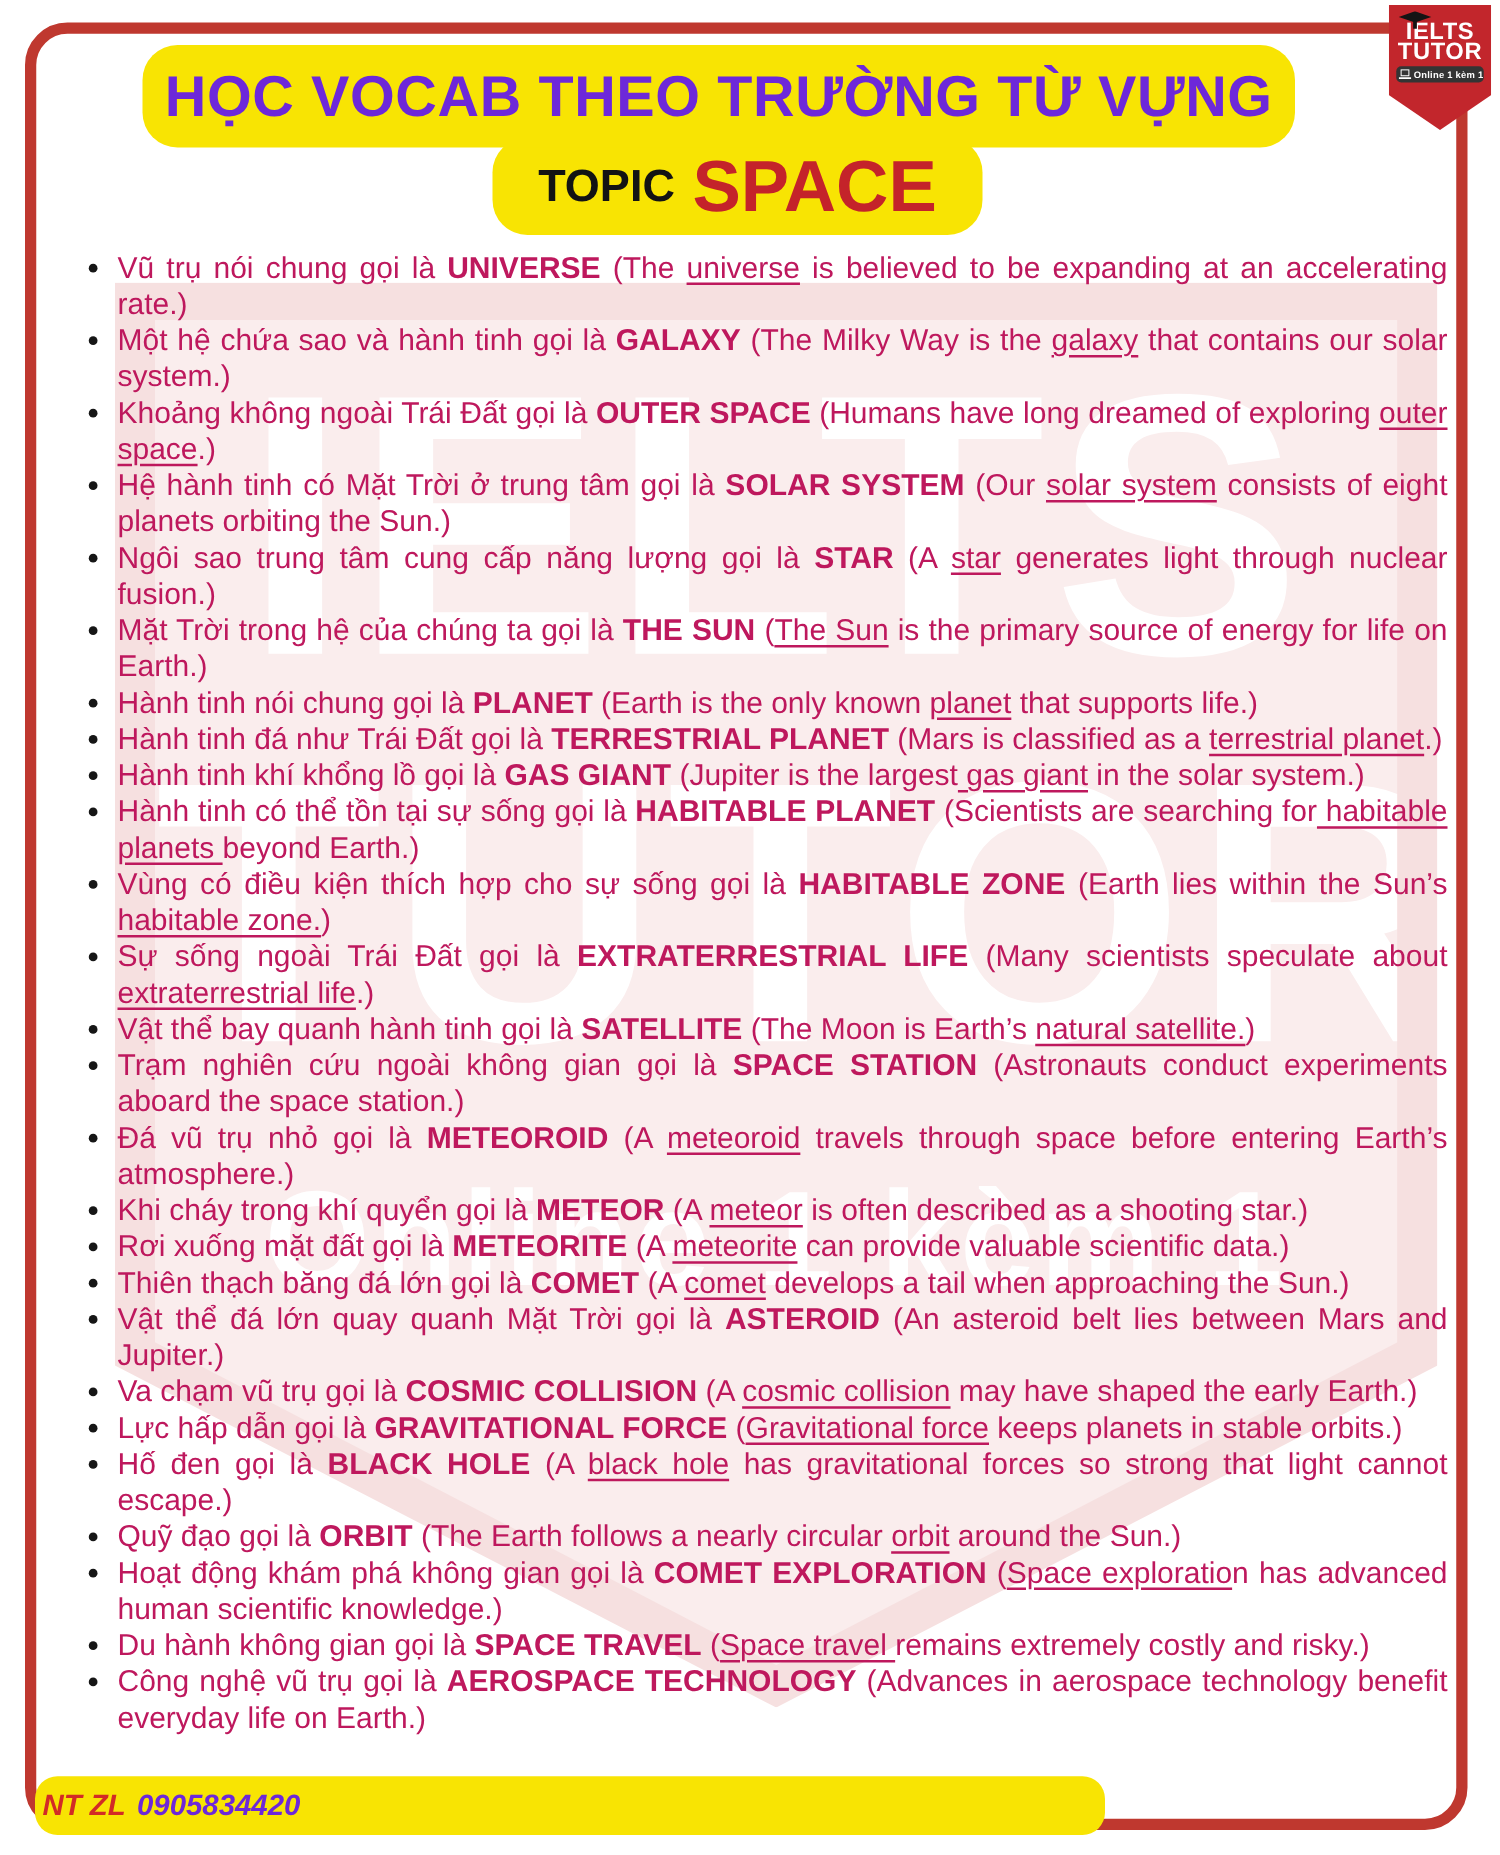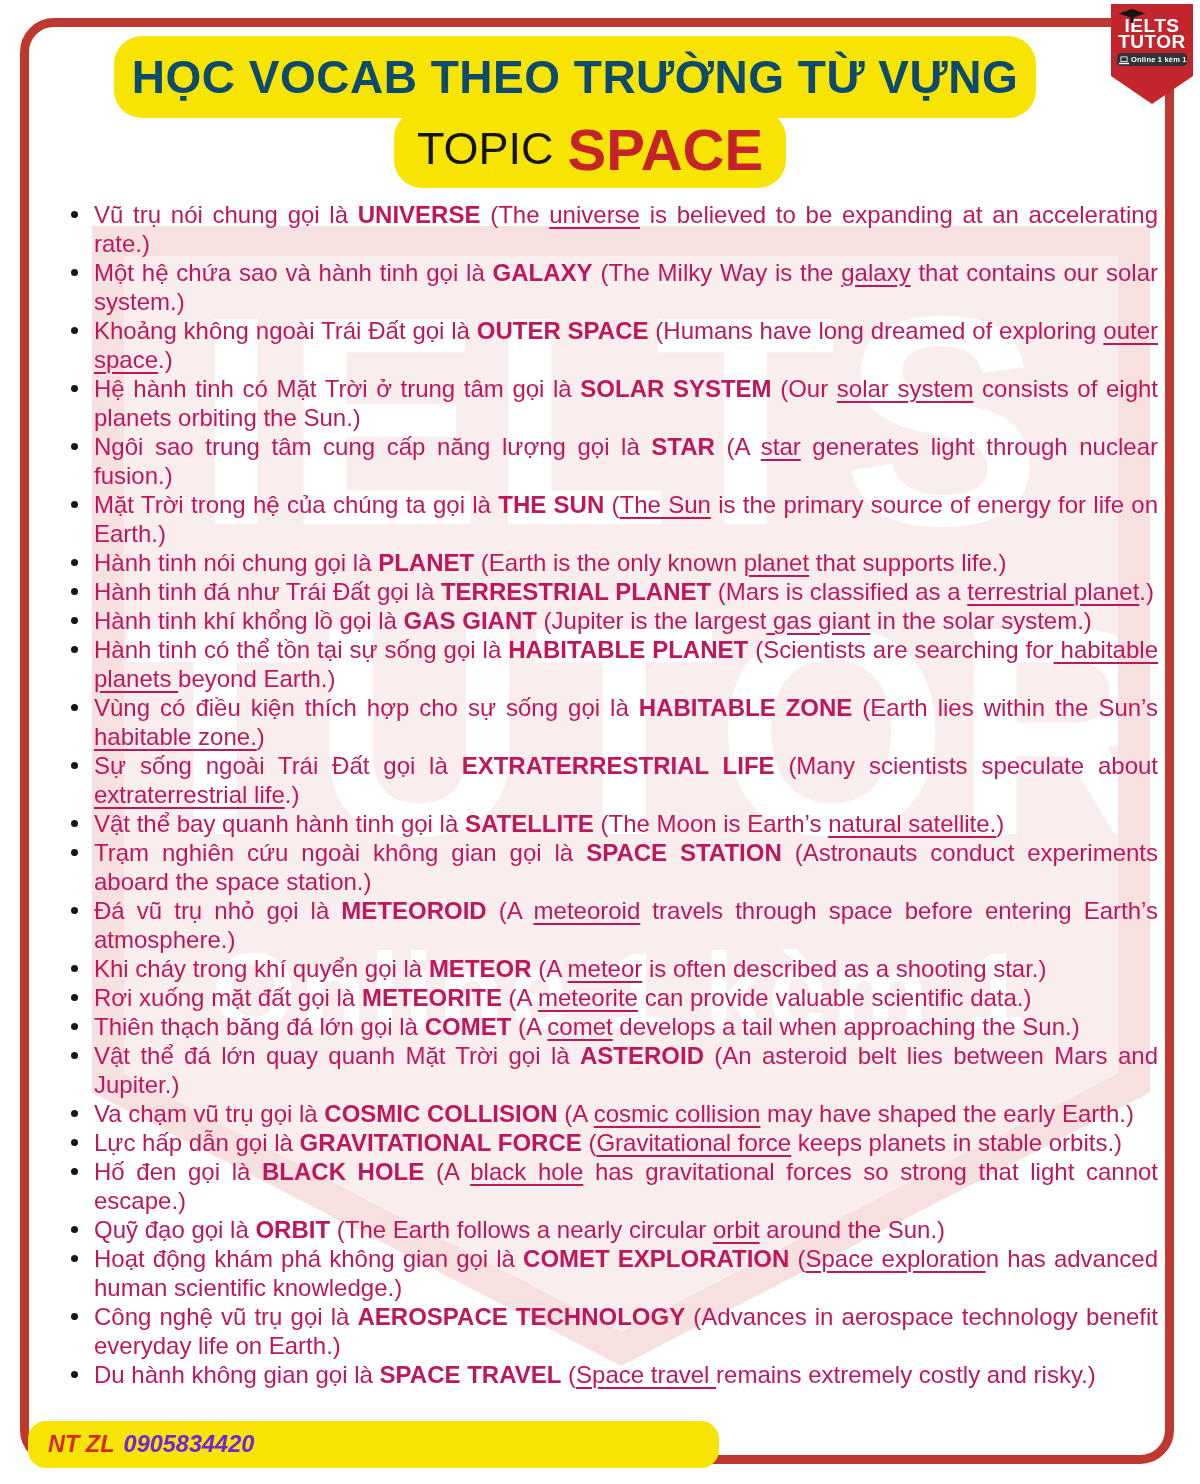--- a/index.html
+++ b/index.html
@@ -40,28 +40,28 @@
     margin-top:60px;color:#ffffff;font-weight:800;
     font-size:108px;letter-spacing:4px;white-space:nowrap;
   }
   
   .title-box1{
     position:absolute;left:114px;top:36px;width:922px;height:82px;
     background:#f8e403;border-radius:28px;z-index:3;
     display:flex;align-items:center;justify-content:center;
   }
   .title-box1 span{
-    font-size:46px;font-weight:800;color:#0c4a6e;letter-spacing:0.5px;white-space:nowrap;
+    font-size:46px;font-weight:800;color:#6d28d9;letter-spacing:0.5px;white-space:nowrap;
   }
   .title-box2{
     position:absolute;left:394px;top:110px;width:392px;height:78px;
     background:#f8e403;border-radius:28px;z-index:2;
     display:flex;align-items:center;justify-content:center;gap:14px;
   }
-  .title-box2 .t-black{font-size:45px;font-weight:400;color:#131313;}
+  .title-box2 .t-black{font-size:36px;font-weight:700;color:#131313;}
   .title-box2 .t-red{font-size:58px;font-weight:800;color:#c4232a;}
   
   .badge{
     position:absolute;left:1111px;top:4px;width:82px;height:100px;
     background:#c2262c;
     clip-path:polygon(0 0,100% 0,100% 72%,50% 100%,0 72%);
     z-index:4;text-align:center;
   }
   .badge .cap{position:absolute;left:8px;top:5px;}
   .badge .b-line1{margin-top:14px;font-size:19px;line-height:15px;font-weight:800;color:#fff;letter-spacing:0.5px;}
@@ -81,23 +81,23 @@
     font-size:24px;line-height:29px;color:#be185d;
     text-align:justify;
   }
   .vocab li::before{
     content:"";position:absolute;left:11px;top:11px;width:7px;height:7px;border-radius:50%;background:#161616;
   }
   .vocab .b{font-weight:800;}
   .vocab .u{text-decoration:underline;text-decoration-thickness:1.5px;text-underline-offset:3.5px;}
   
   .footer{
-    position:absolute;left:28px;top:1421px;width:691px;height:47px;
+    position:absolute;left:28px;top:1421px;width:856px;height:47px;
     background:#f8e403;border-radius:18px;z-index:3;
-    display:flex;align-items:center;padding-left:20px;box-sizing:border-box;gap:9px;
+    display:flex;align-items:center;padding-left:6px;box-sizing:border-box;gap:9px;
     font-size:23.5px;font-weight:800;font-style:italic;white-space:nowrap;
   }
   .footer .red{color:#d22b26;}
   .footer .black{color:#6d28d9;font-style:italic;}
 </style>
 </head>
 <body>
 
 <div class="wm">
   <div class="wm-outer"></div>
@@ -157,20 +157,20 @@
     <li><span class="">Đá vũ trụ nhỏ gọi là </span><span class="b">METEOROID</span><span class=""> (A </span><span class="u">meteoroid</span><span class=""> travels through space before entering Earth’s atmosphere.)</span></li>
     <li><span class="">Khi cháy trong khí quyển gọi là </span><span class="b">METEOR</span><span class=""> (A </span><span class="u">meteor</span><span class=""> is often described as a shooting star.)</span></li>
     <li><span class="">Rơi xuống mặt đất gọi là </span><span class="b">METEORITE</span><span class=""> (A </span><span class="u">meteorite</span><span class=""> can provide valuable scientific data.)</span></li>
     <li><span class="">Thiên thạch băng đá lớn gọi là </span><span class="b">COMET</span><span class=""> (A </span><span class="u">comet</span><span class=""> develops a tail when approaching the Sun.)</span></li>
     <li><span class="">Vật thể đá lớn quay quanh Mặt Trời gọi là </span><span class="b">ASTEROID</span><span class=""> (An asteroid belt lies between Mars and Jupiter.)</span></li>
     <li><span class="">Va chạm vũ trụ gọi là </span><span class="b">COSMIC COLLISION</span><span class=""> (A </span><span class="u">cosmic collision</span><span class=""> may have shaped the early Earth.)</span></li>
     <li><span class="">Lực hấp dẫn gọi là </span><span class="b">GRAVITATIONAL FORCE</span><span class=""> (</span><span class="u">Gravitational force</span><span class=""> keeps planets in stable orbits.)</span></li>
     <li><span class="">Hố đen gọi là </span><span class="b">BLACK HOLE</span><span class=""> (A </span><span class="u">black hole</span><span class=""> has gravitational forces so strong that light cannot escape.)</span></li>
     <li><span class="">Quỹ đạo gọi là </span><span class="b">ORBIT</span><span class=""> (The Earth follows a nearly circular </span><span class="u">orbit</span><span class=""> around the Sun.)</span></li>
     <li><span class="">Hoạt động khám phá không gian gọi là </span><span class="b">COMET EXPLORATION</span><span class=""> (</span><span class="u">Space exploratio</span><span class="">n has advanced human scientific knowledge.)</span></li>
+    <li><span class="">Du hành không gian gọi là </span><span class="b">SPACE TRAVEL</span><span class=""> (</span><span class="u">Space travel </span><span class="">remains extremely costly and risky.)</span></li>
     <li><span class="">Công nghệ vũ trụ gọi là </span><span class="b">AEROSPACE TECHNOLOGY</span><span class=""> (Advances in aerospace technology benefit everyday life on Earth.)</span></li>
-    <li><span class="">Du hành không gian gọi là </span><span class="b">SPACE TRAVEL</span><span class=""> (</span><span class="u">Space travel </span><span class="">remains extremely costly and risky.)</span></li>
   </ul>
 
 <div class="footer">
   <span class="red">NT ZL</span>
   <span class="black">0905834420</span>
 </div>
 
 </body></html>

